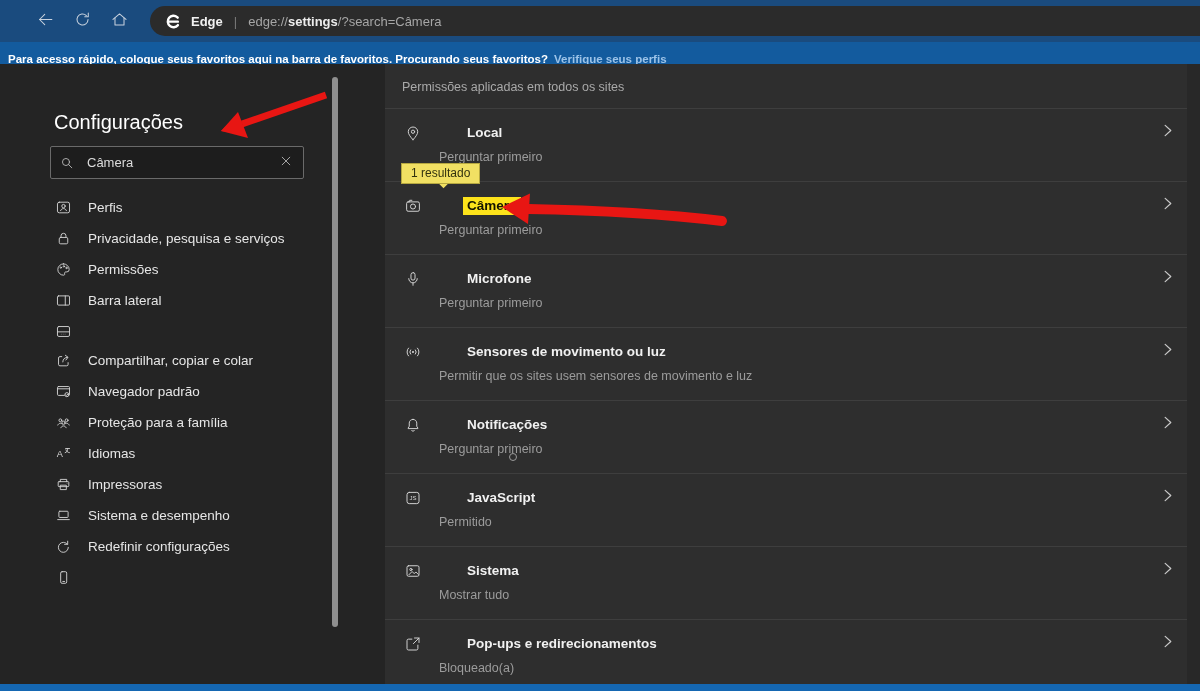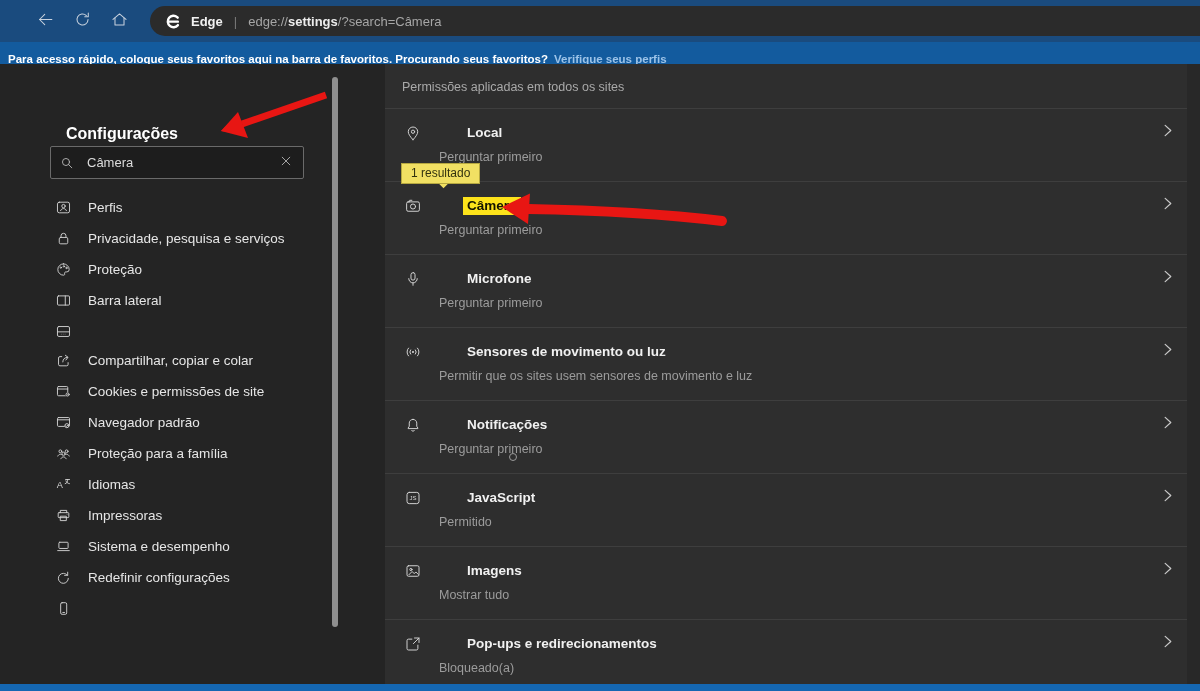--- a/index.html
+++ b/index.html
@@ -19,21 +19,21 @@
   
   .favbar{position:absolute;top:42px;left:0;right:0;height:34px;background:var(--favbar-blue);display:flex;align-items:center;padding-left:8px;font-size:11.5px;font-weight:700;color:#fff;}
   .fav-link{color:var(--link-blue);margin-left:6px;text-decoration:underline;cursor:pointer;font-weight:700;}
 
   
   .content{position:absolute;top:64px;left:0;right:0;bottom:7px;display:flex;}
   .sidebar{width:385px;flex:none;background:var(--sidebar-bg);position:relative;}
   .main{flex:1;background:var(--main-bg);position:relative;}
   .main::after{content:"";position:absolute;top:0;right:0;width:13px;height:100%;background:#282828;}
 
-  .sb-title{position:absolute;left:50px;top:42px;margin:16px;font-size:16px;line-height:24px;font-weight:700;color:#fff;}
+  .sb-title{position:absolute;left:50px;top:42px;margin:4px;font-size:20px;line-height:24px;font-weight:400;color:#fff;}
   .searchbox{position:absolute;left:50px;top:82px;width:254px;height:33px;background:#1d1d1d;border:1px solid #6a6a6a;border-radius:2px;display:flex;align-items:center;padding:0 8px;box-sizing:border-box;}
   .searchbox .sicon{display:flex;width:16px;height:16px;}
   .searchbox input{flex:1;background:transparent;border:none;outline:none;color:#dcdcdc;font-size:13px;font-family:inherit;margin-left:10px;min-width:0;}
   .clear-btn{background:none;border:none;padding:2px;cursor:pointer;display:flex;}
   .clear-btn svg{width:14px;height:14px;}
 
   .sb-nav{position:absolute;left:0;top:128px;width:345px;padding-left:55px;box-sizing:border-box;}
   .sb-item{display:flex;align-items:flex-start;padding:5px 0;cursor:pointer;}
   .sb-icon{width:17px;height:17px;flex:none;margin:2px 16px 0 0;display:flex;}
   .sb-icon svg{width:17px;height:17px;}
@@ -138,21 +138,21 @@
   </div>
           <div class="sb-item">
     <span class="sb-icon">
               <svg viewBox="0 0 24 24" fill="none" stroke="#d5d5d5" stroke-width="1.3" stroke-linecap="round" stroke-linejoin="round" width="100%" height="100%">
                 <path d="M12 4a8 8 0 1 0 0 16c1.3 0 2-.9 1.6-2-.5-1.4.4-2.6 1.9-2.6h1.2A3.3 3.3 0 0 0 20 12.1 8 8 0 0 0 12 4z"></path>
                 <circle cx="8.3" cy="9.3" r="1"></circle>
                 <circle cx="12.6" cy="7.6" r="1"></circle>
                 <circle cx="16.2" cy="9.8" r="1"></circle>
               </svg>
             </span>
-    <span class="sb-label">Proteção</span>
+    <span class="sb-label">Permissões</span>
   </div>
           <div class="sb-item">
     <span class="sb-icon">
               <svg viewBox="0 0 24 24" fill="none" stroke="#d5d5d5" stroke-width="1.3" stroke-linecap="round" stroke-linejoin="round" width="100%" height="100%">
                 <rect x="3.5" y="5.5" width="17" height="13" rx="1.5"></rect>
                 <path d="M14.5 5.5v13"></path>
               </svg>
             </span>
     <span class="sb-label">Barra lateral</span>
   </div>
@@ -169,32 +169,20 @@
   </div>
           <div class="sb-item">
     <span class="sb-icon">
               <svg viewBox="0 0 24 24" fill="none" stroke="#d5d5d5" stroke-width="1.3" stroke-linecap="round" stroke-linejoin="round" width="100%" height="100%">
                 <path d="M9.5 6.5H7a2 2 0 0 0-2 2v9a2 2 0 0 0 2 2h9.5a2 2 0 0 0 2-2V15"></path>
                 <path d="M11 14c.3-4 2.5-6.2 6.5-6.5"></path>
                 <path d="M14.6 4.6l3.8 2.9-3 3.8"></path>
               </svg>
             </span>
     <span class="sb-label">Compartilhar, copiar e colar</span>
-  </div>
-          <div class="sb-item">
-    <span class="sb-icon">
-              <svg viewBox="0 0 24 24" fill="none" stroke="#d5d5d5" stroke-width="1.3" stroke-linecap="round" stroke-linejoin="round" width="100%" height="100%">
-                <rect x="3.5" y="5" width="14.5" height="13" rx="1.5"></rect>
-                <path d="M3.5 8.5h14.5"></path>
-                <circle cx="17.8" cy="16.2" r="3.3" fill="#242424" stroke="none"></circle>
-                <circle cx="17.8" cy="16.2" r="2.2"></circle>
-                <circle cx="17.8" cy="16.2" r=".7" fill="#d5d5d5" stroke="none"></circle>
-              </svg>
-            </span>
-    <span class="sb-label">Cookies e permissões de site</span>
   </div>
           <div class="sb-item">
     <span class="sb-icon">
               <svg viewBox="0 0 24 24" fill="none" stroke="#d5d5d5" stroke-width="1.3" stroke-linecap="round" stroke-linejoin="round" width="100%" height="100%">
                 <rect x="3.5" y="5" width="17" height="12.5" rx="1.5"></rect>
                 <path d="M3.5 8.2h17"></path>
                 <circle cx="16.8" cy="16.5" r="3.5" fill="#242424" stroke="none"></circle>
                 <circle cx="16.8" cy="16.5" r="2.9"></circle>
                 <path d="M15.4 16.6l1 1 1.8-2.1"></path>
               </svg>
@@ -365,21 +353,21 @@
             </span>
   </div>
           <div class="perm-row">
     <span class="row-icon">
               <svg viewBox="0 0 24 24" fill="none" stroke="#d5d5d5" stroke-width="1.3" stroke-linecap="round" stroke-linejoin="round" width="100%" height="100%">
                 <rect x="4" y="5" width="16" height="14" rx="2"></rect>
                 <circle cx="9.2" cy="10" r="1.5"></circle>
                 <path d="M6.5 17l4.3-4.3 2.8 2.8 2.2-2.2 3.2 3.2"></path>
               </svg>
             </span>
-    <div class="row-title"><span class="title-text">Imagens</span></div>
+    <div class="row-title"><span class="title-text">Sistema</span></div>
     <div class="row-sub">Mostrar tudo</div>
     <span class="chevron">
               <svg viewBox="0 0 16 18" fill="none" stroke="#c9c9c9" stroke-width="1.3" stroke-linecap="round" stroke-linejoin="round" width="100%" height="100%">
                 <path d="M5.5 3.5l6 5.5-6 5.5"></path>
               </svg>
             </span>
   </div>
           <div class="perm-row">
     <span class="row-icon">
               <svg viewBox="0 0 24 24" fill="none" stroke="#d5d5d5" stroke-width="1.3" stroke-linecap="round" stroke-linejoin="round" width="100%" height="100%">

